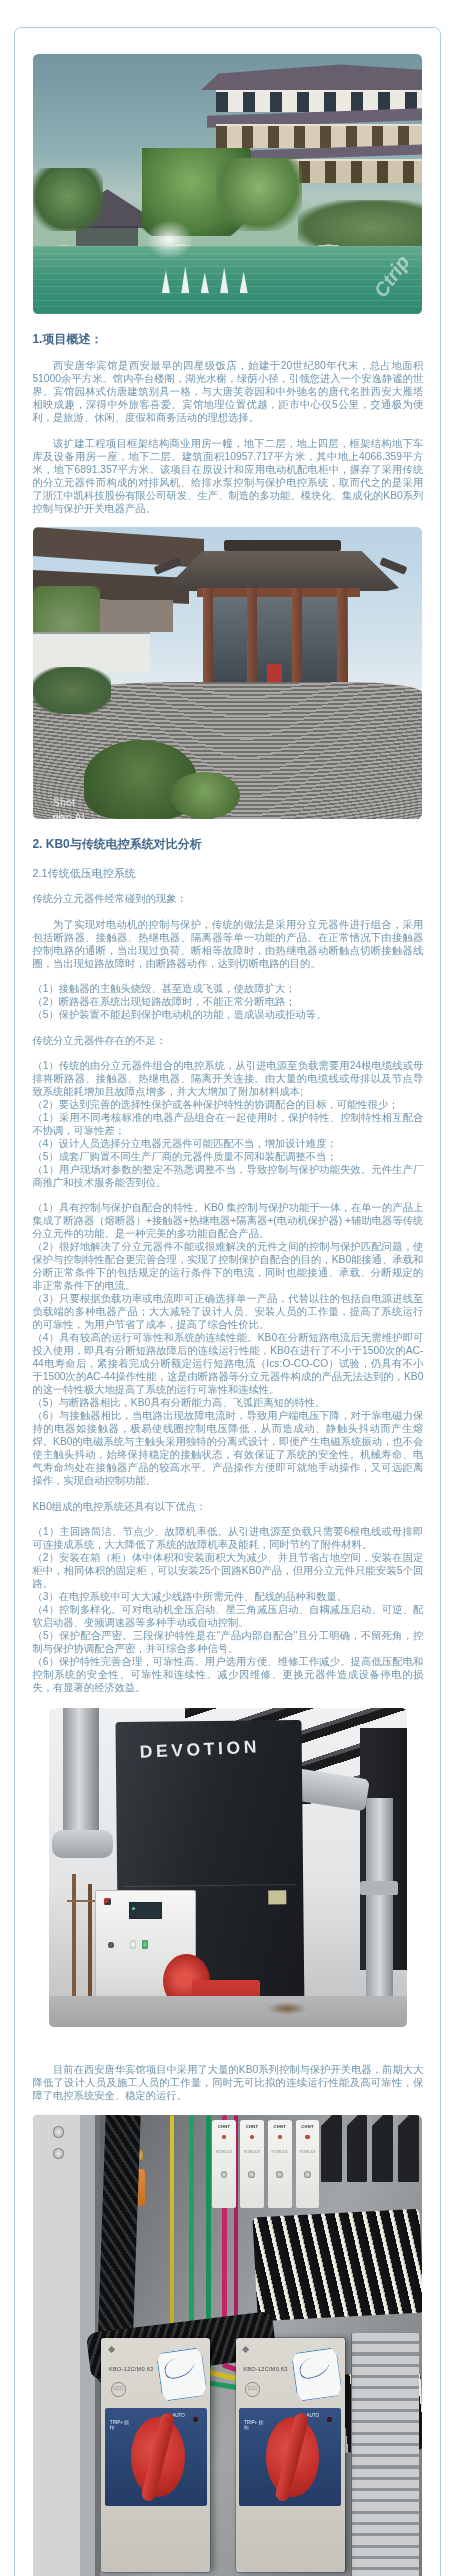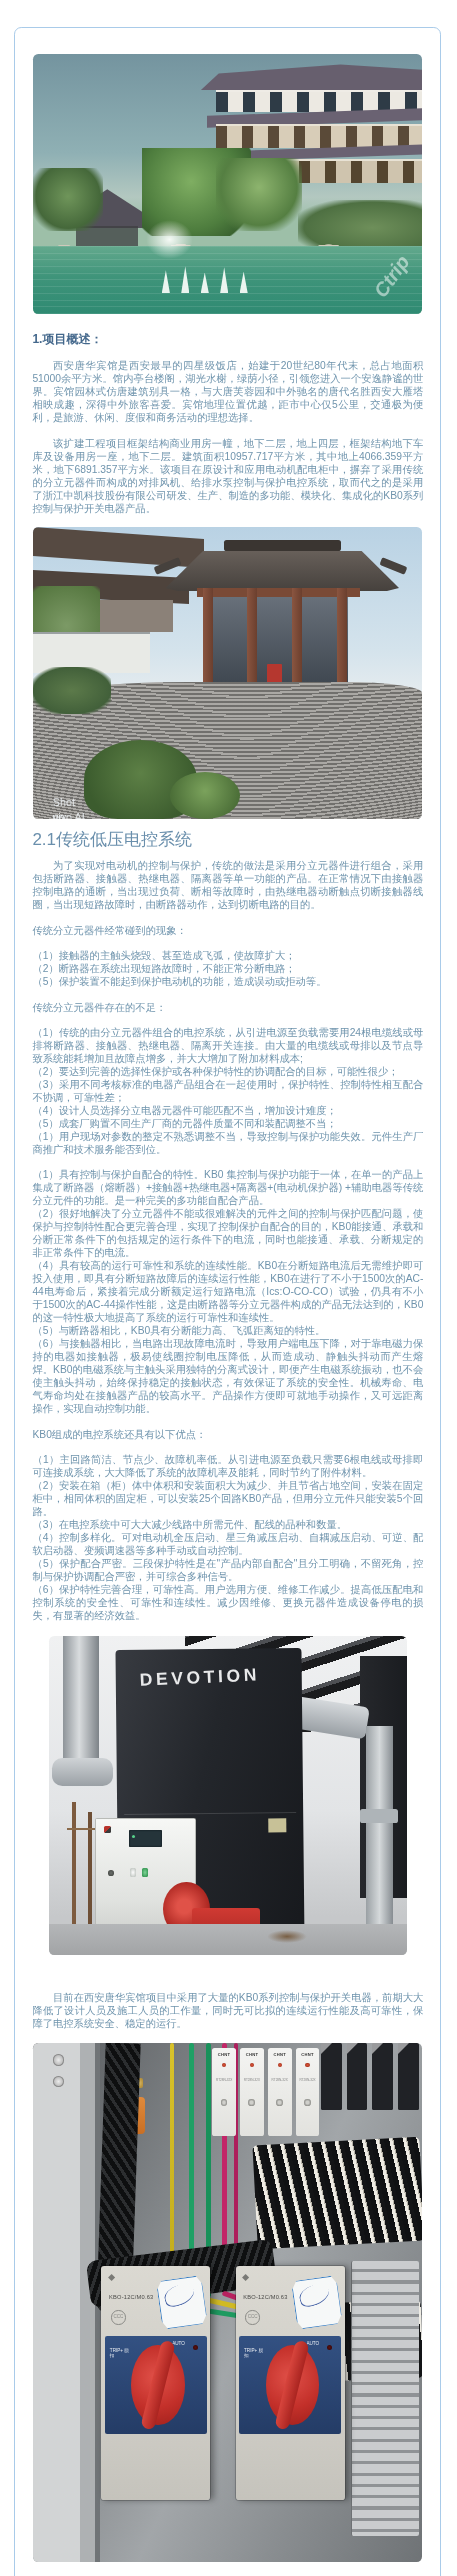--- a/index.html
+++ b/index.html
@@ -1,21 +1,21 @@
 <!DOCTYPE html>
 <html style="font-size:8.2px"><head>
 <meta charset="utf-8">
 <style>
   html,body{margin:0;padding:0;background:#ffffff;}
   body{width:457px;font-family:"Liberation Sans","DejaVu Sans",sans-serif;}
   .card{box-sizing:border-box;margin:27px 0 12.4px 14.4px;width:427px;border:1px solid #a9cbe9;
         border-radius:7.2px;padding:26px 17px 24px 17px;background:#ffffff;}
   
   .h1{font-size:12px;line-height:15.5px;font-weight:bold;color:#44688c;margin:17.5px 0 11.3px;}
-  .h3{font-size:17px;line-height:14.4px;font-weight:400;color:#6a8fac;margin:13.4px 0 11.3px;}
+  .h3{font-size:11px;line-height:14.4px;font-weight:400;color:#6a8fac;margin:13.4px 0 11.3px;}
   .p{font-size:10.3px;line-height:13px;color:#6f94ad;margin:12.4px 0;text-align:justify;}
   .pi{text-indent:2em;}
   .ln{margin:0;}
   
   .photo{position:relative;width:389px;margin:0 auto;border-radius:5.2px;overflow:hidden;}
   .photo *{position:absolute;}
   .wm{color:rgba(240,245,248,.85);font-size:10.8px;line-height:15px;font-weight:400;}
   
   .p1{height:260px;margin-bottom:8.2px;background:linear-gradient(180deg,#74949f 0%,#8fb0b4 38%,#b3c8c0 55%,#9dbfa8 64%);}
   .p1-bldg{right:-1%;top:4%;width:58%;height:66%;}
@@ -202,40 +202,42 @@
     <div class="p2-grassL"></div>
     <div class="p2-bush1"></div>
     <div class="p2-bush2"></div>
     <div class="wm p2-wm">
       <span>Shot on S5</span>
         <br>
       <span>vivo AI Camera</span>
     </div>
   </div>
 
+  <div class="h1">2. KB0与传统电控系统对比分析</div>
   <div class="h3">2.1传统低压电控系统</div>
+  <div class="p">传统分立元器件经常碰到的现象：</div>
   <div class="p pi">为了实现对电动机的控制与保护，传统的做法是采用分立元器件进行组合，采用包括断路器、接触器、热继电器、隔离器等单一功能的产品。在正常情况下由接触器控制电路的通断，当出现过负荷、断相等故障时，由热继电器动断触点切断接触器线圈，当出现短路故障时，由断路器动作，达到切断电路的目的。</div>
-  <div class="p">传统分立元器件经常碰到的现象：</div>
   <div class="p">
     <div class="ln">（1）接触器的主触头烧毁、甚至造成飞弧，使故障扩大；</div>
     <div class="ln">（2）断路器在系统出现短路故障时，不能正常分断电路；</div>
     <div class="ln">（5）保护装置不能起到保护电动机的功能，造成误动或拒动等。</div>
   </div>
   <div class="p">传统分立元器件存在的不足：</div>
   <div class="p">
     <div class="ln">（1）传统的由分立元器件组合的电控系统，从引进电源至负载需要用24根电缆线或母排将断路器、接触器、热继电器、隔离开关连接。由大量的电缆线或母排以及节点导致系统能耗增加且故障点增多，并大大增加了附加材料成本;</div>
     <div class="ln">（2）要达到完善的选择性保护或各种保护特性的协调配合的目标，可能性很少；</div>
-    <div class="ln">（3）采用不同考核标准的电器产品组合在一起使用时，保护特性、控制特性相互配合不协调，可靠性差；</div>
+    <div class="ln">（1）采用不同考核标准的电器产品组合在一起使用时，保护特性、控制特性相互配合不协调，可靠性差；</div>
     <div class="ln">（4）设计人员选择分立电器元器件可能匹配不当，增加设计难度；</div>
     <div class="ln">（5）成套厂购置不同生产厂商的元器件质量不同和装配调整不当；</div>
     <div class="ln">（1）用户现场对参数的整定不熟悉调整不当，导致控制与保护功能失效。元件生产厂商推广和技术服务能否到位。</div>
   </div>
   <div class="p">
     <div class="ln">（1）具有控制与保护自配合的特性。KB0 集控制与保护功能于一体，在单一的产品上集成了断路器（熔断器）+接触器+热继电器+隔离器+(电动机保护器) +辅助电器等传统分立元件的功能。是一种完美的多功能自配合产品。</div>
     <div class="ln">（2）很好地解决了分立元器件不能或很难解决的元件之间的控制与保护匹配问题，使保护与控制特性配合更完善合理，实现了控制保护自配合的目的，KB0能接通、承载和分断正常条件下的包括规定的运行条件下的电流，同时也能接通、承载、分断规定的非正常条件下的电流。</div>
+    <div class="ln">（3）只要根据负载功率或电流即可正确选择单一产品，代替以往的包括自电源进线至负载端的多种电器产品；大大减轻了设计人员、安装人员的工作量，提高了系统运行的可靠性，为用户节省了成本，提高了综合性价比。</div>
     <div class="ln">（4）具有较高的运行可靠性和系统的连续性能。KB0在分断短路电流后无需维护即可投入使用，即具有分断短路故障后的连续运行性能，KB0在进行了不小于1500次的AC-44电寿命后，紧接着完成分断额定运行短路电流（Ics:O-CO-CO）试验，仍具有不小于1500次的AC-44操作性能，这是由断路器等分立元器件构成的产品无法达到的，KB0的这一特性极大地提高了系统的运行可靠性和连续性。</div>
     <div class="ln">（5）与断路器相比，KB0具有分断能力高、飞弧距离短的特性。</div>
     <div class="ln">（6）与接触器相比，当电路出现故障电流时，导致用户端电压下降，对于靠电磁力保持的电器如接触器，极易使线圈控制电压降低，从而造成动、静触头抖动而产生熔焊。KB0的电磁系统与主触头采用独特的分离式设计，即便产生电磁系统振动，也不会使主触头抖动，始终保持稳定的接触状态，有效保证了系统的安全性。机械寿命、电气寿命均处在接触器产品的较高水平。产品操作方便即可就地手动操作，又可远距离操作，实现自动控制功能。</div>
   </div>
   <div class="p">KB0组成的电控系统还具有以下优点：</div>
   <div class="p">
     <div class="ln">（1）主回路简洁、节点少、故障机率低。从引进电源至负载只需要6根电线或母排即可连接成系统，大大降低了系统的故障机率及能耗，同时节约了附件材料。</div>
     <div class="ln">（2）安装在箱（柜）体中体积和安装面积大为减少、并且节省占地空间，安装在固定柜中，相同体积的固定柜，可以安装25个回路KB0产品，但用分立元件只能安装5个回路。</div>
     <div class="ln">（3）在电控系统中可大大减少线路中所需元件、配线的品种和数量。</div>
     <div class="ln">（4）控制多样化。可对电动机全压启动、星三角减压启动、自耦减压启动、可逆、配软启动器、变频调速器等多种手动或自动控制。</div>

